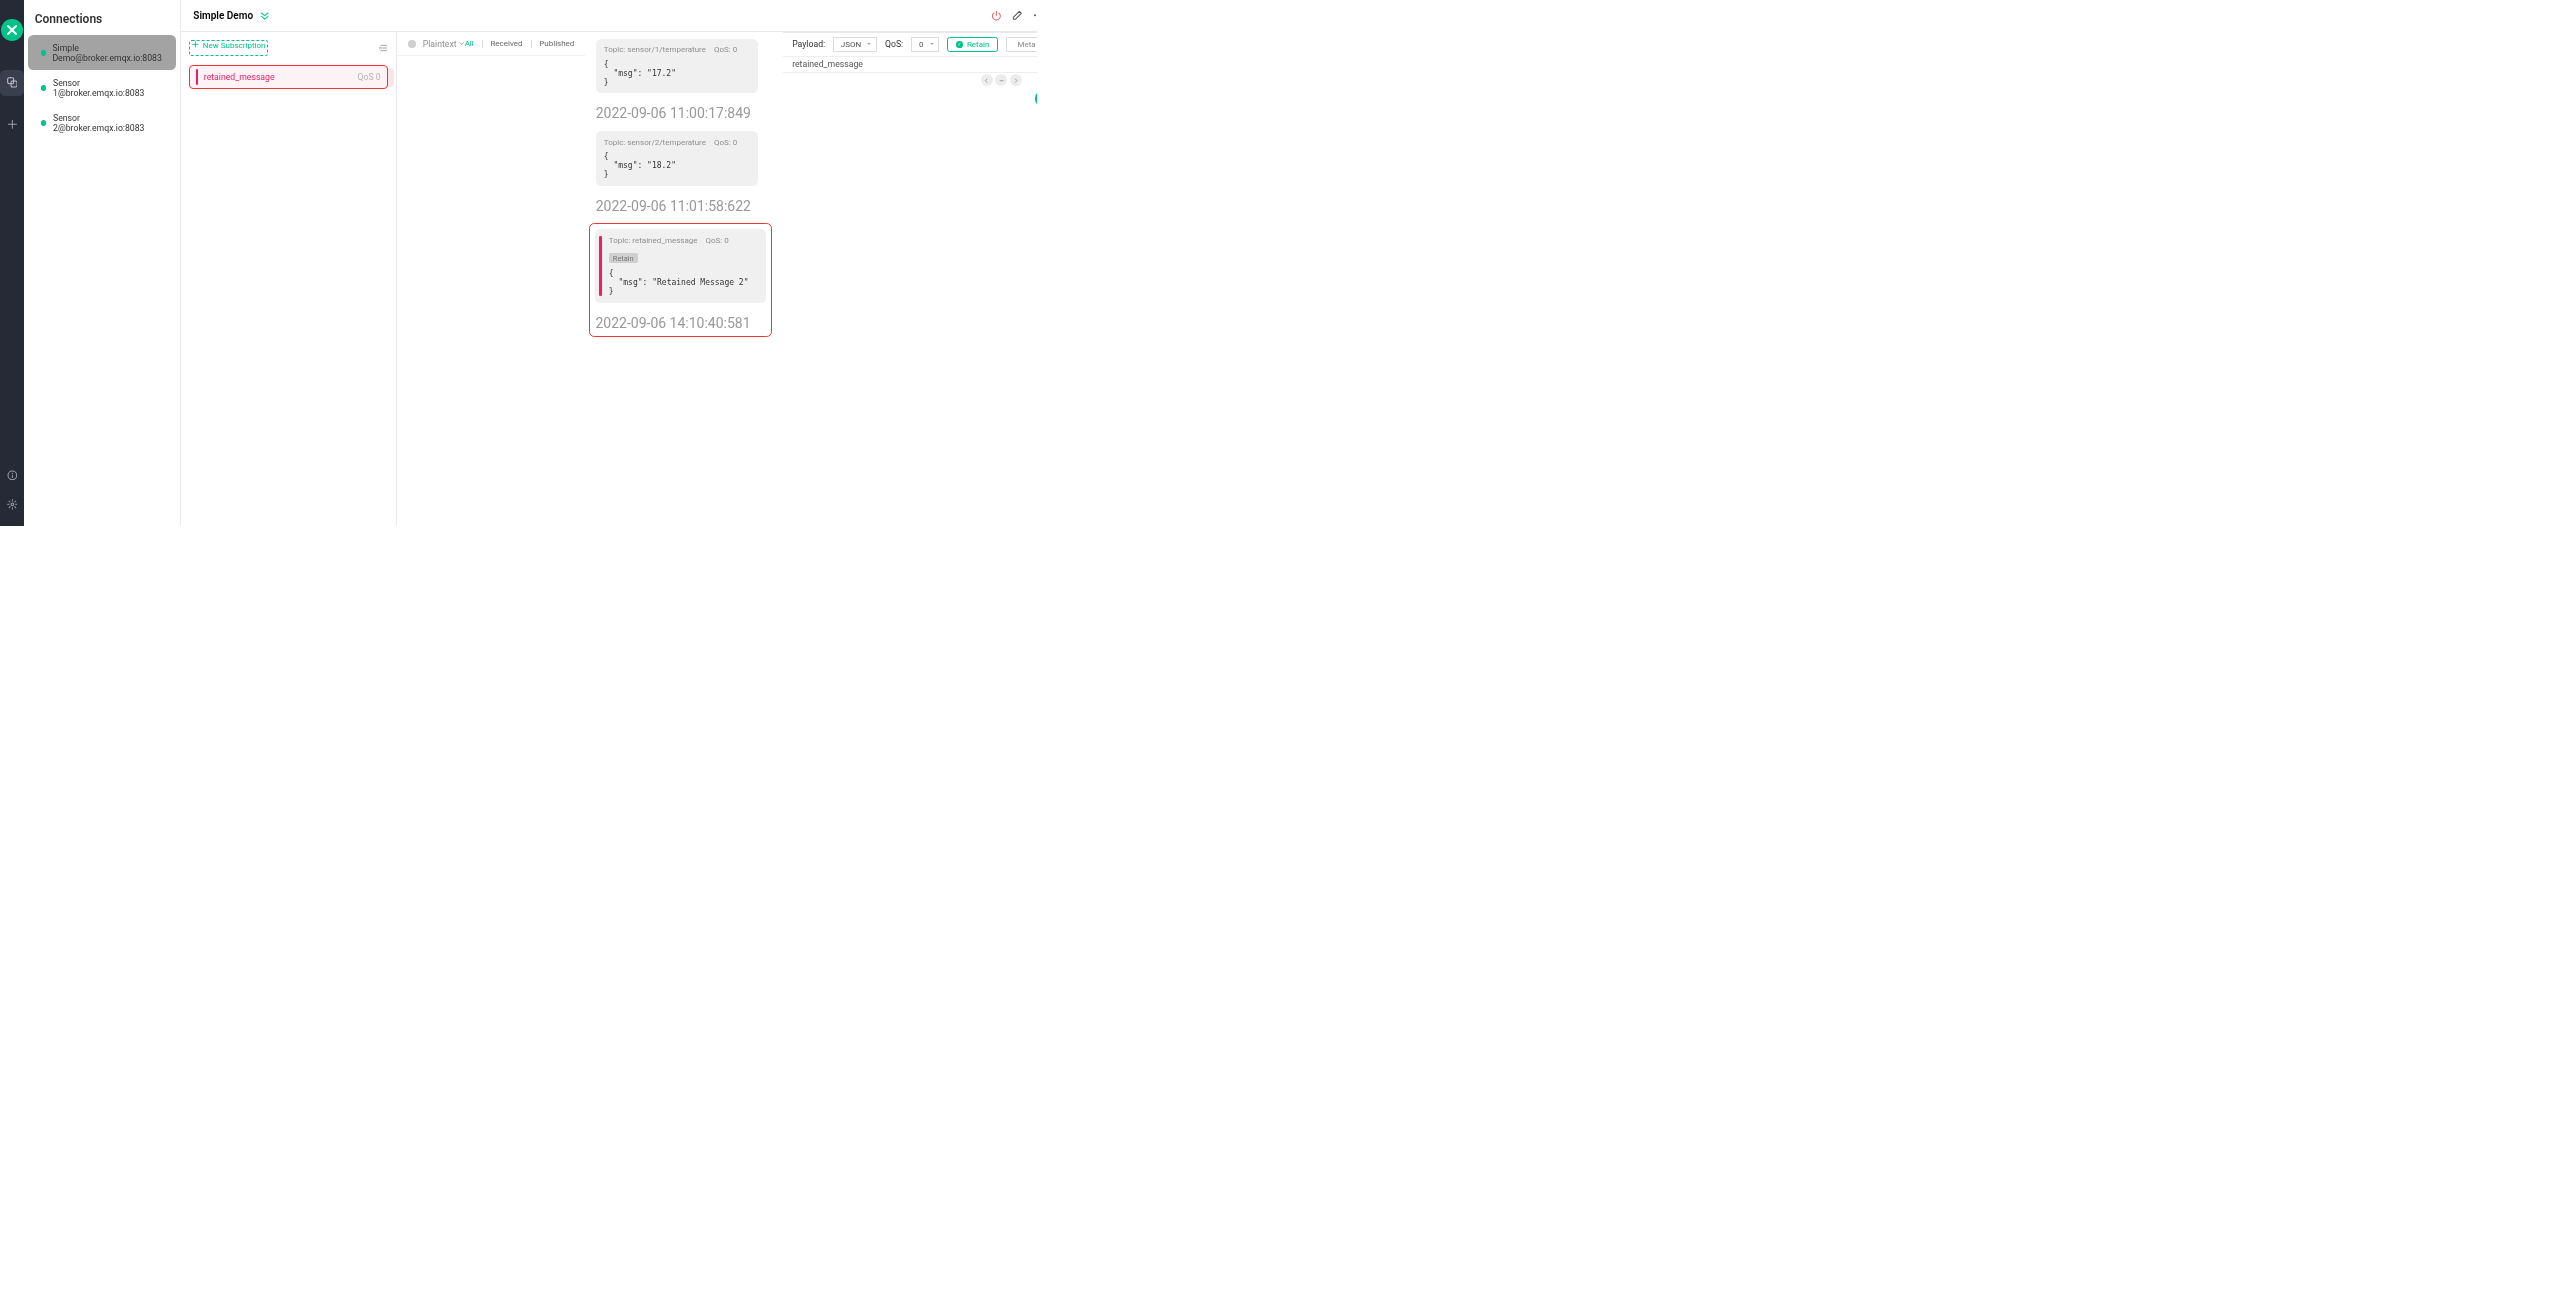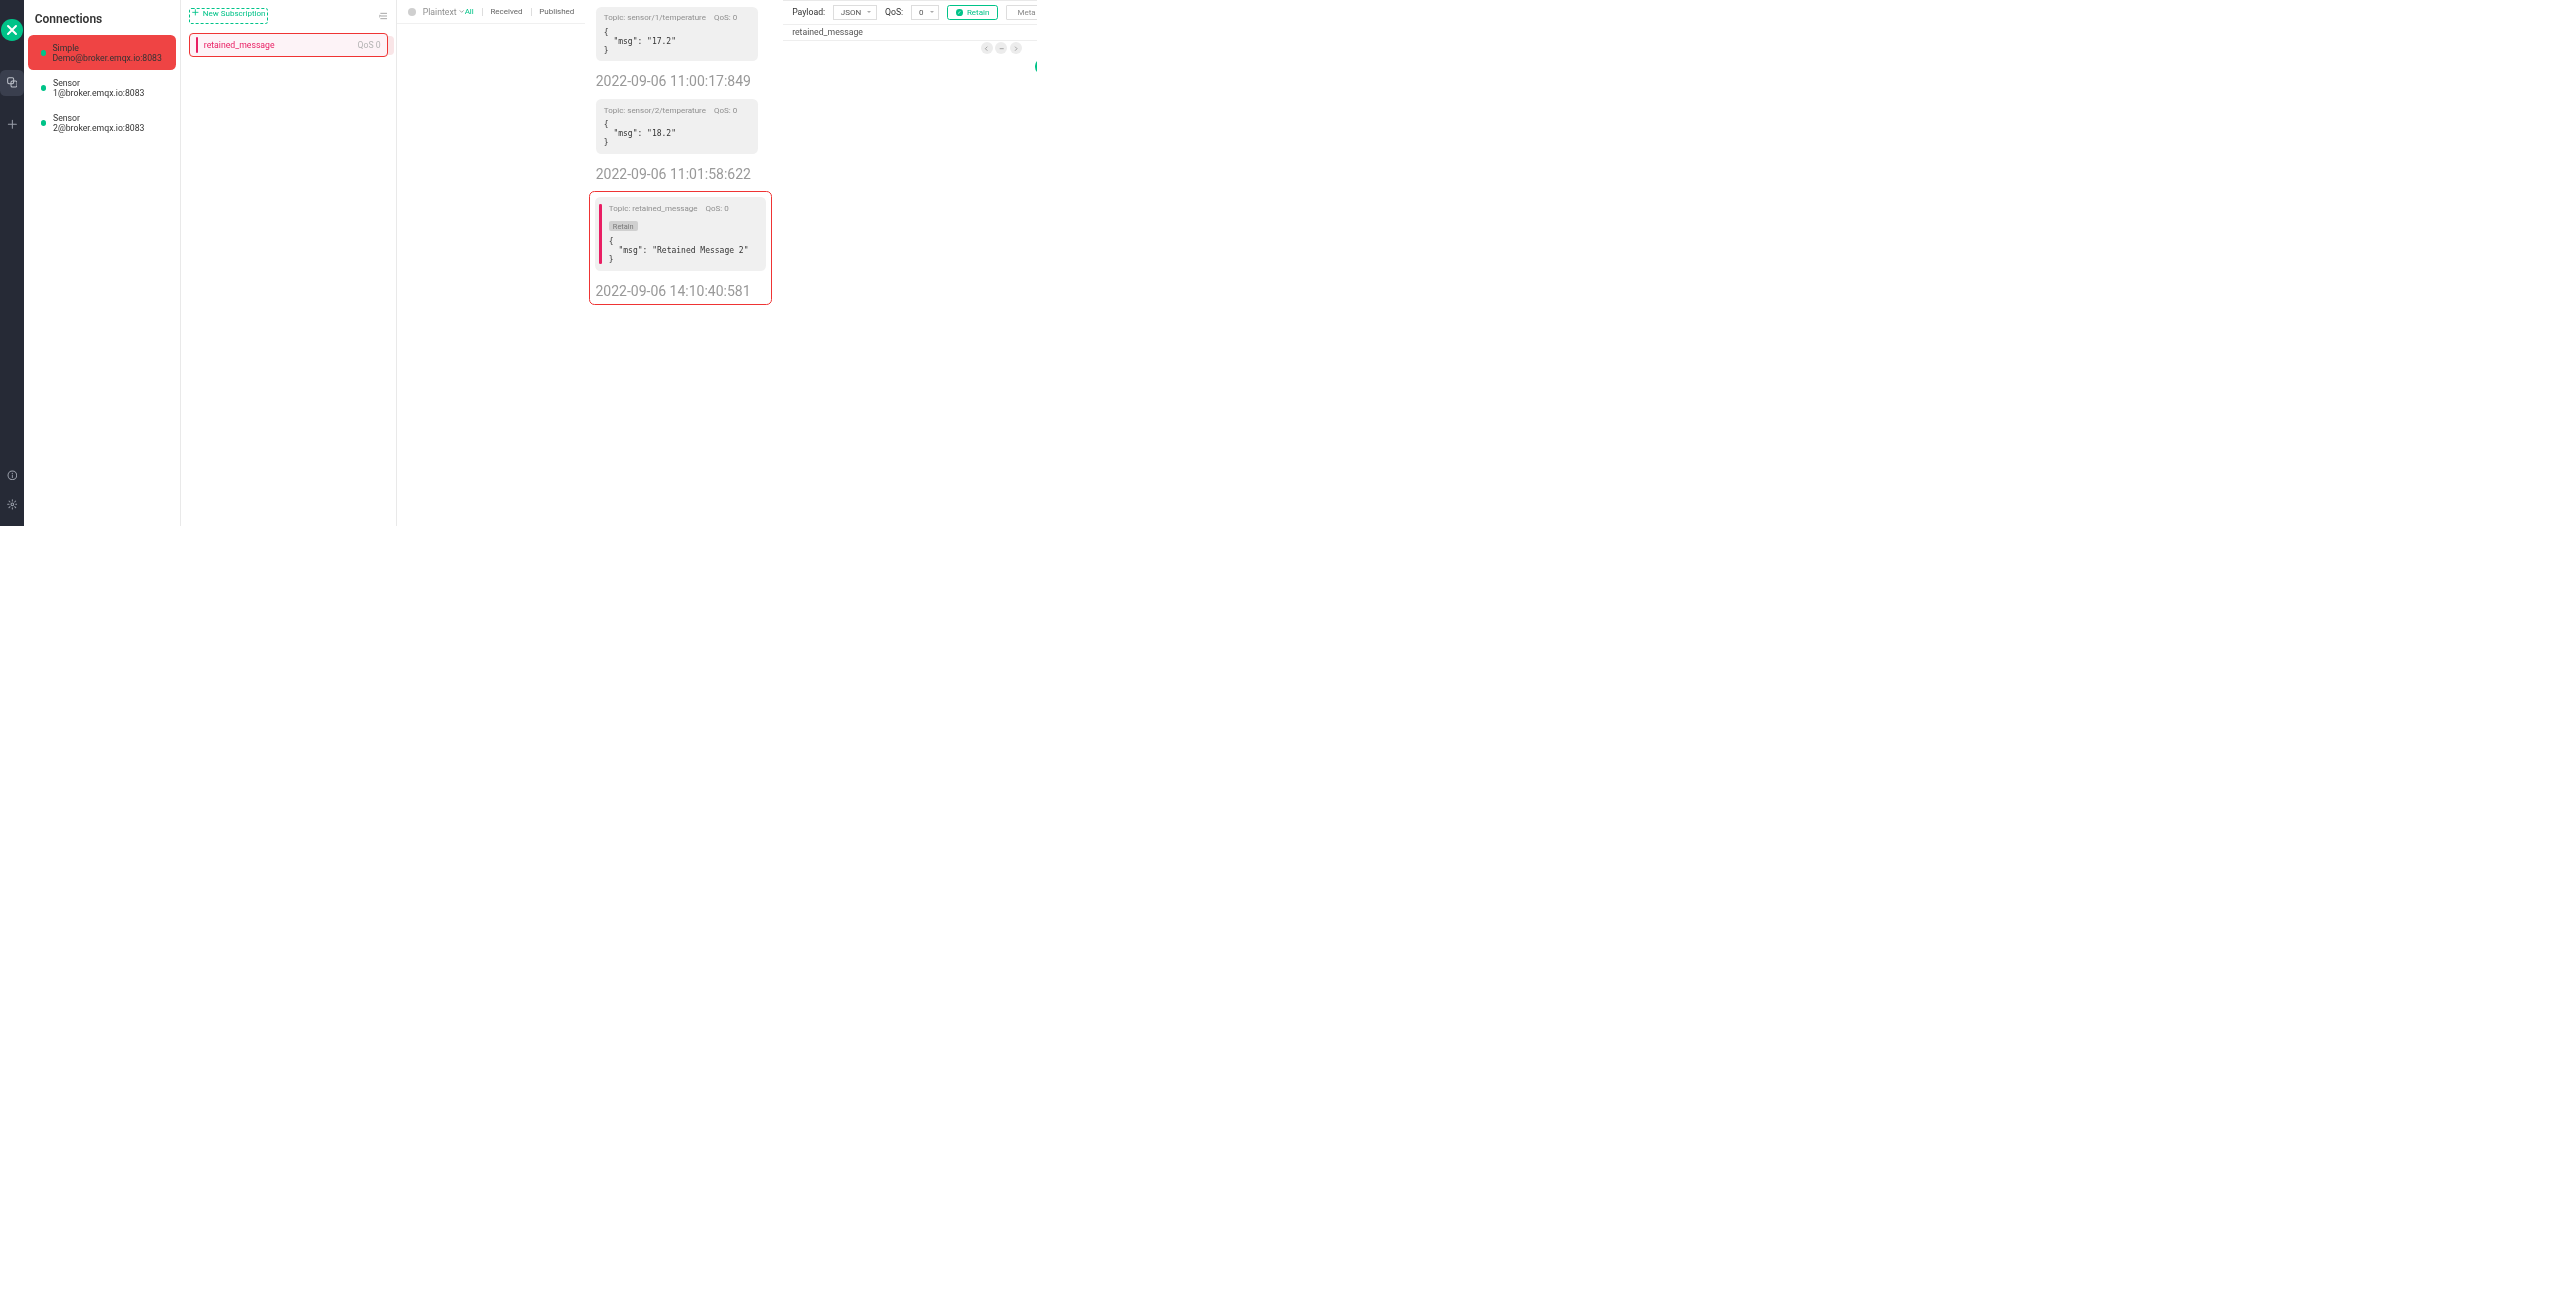--- a/index.html
+++ b/index.html
@@ -6,21 +6,21 @@
 body{width:1037px;height:526px;overflow:hidden;display:flex;background:#fff;font-size:8.7px}
 .nav-rail{width:65px;background:#262a36;display:flex;flex-direction:column;align-items:center;padding-top:19px}
 .logo{width:21.5px;height:21.5px;background:#00c388;border-radius:50%;display:flex;align-items:center;justify-content:center;margin-bottom:29.5px}
 .nav-icon-btn{width:24px;height:25.5px;border-radius:5.4px;display:flex;align-items:center;justify-content:center;cursor:pointer}
 .nav-icon-btn.active{background:#3a3f4e}
 .nav-icon-btn.add{margin-top:16px}
 .nav-bottom{margin-top:auto;margin-bottom:16px;display:flex;flex-direction:column;gap:19px;align-items:center}
 .conn-panel{width:216px;border-right:0.7px solid #e9e9e9;background:#fff}
 .conn-header{padding:12px 10.7px 9.4px;font-size:12px;font-weight:600;color:#333}
 .conn-item{height:35px;display:flex;align-items:center;gap:6.7px;padding:0 13.4px;cursor:pointer;border-radius:5.4px;margin:0 4px}
-.conn-item.active{background:#ef4444}
+.conn-item.active{background:#a3a3a3}
 .dot{width:5.4px;height:5.4px;border-radius:50%;background:#00c388}
 .conn-label{color:#333}
 .main{flex:1;display:flex;flex-direction:column}
 .top-bar{height:32px;border-bottom:0.7px solid #e9e9e9;display:flex;align-items:center;padding:0 12px}
 .top-title{font-size:10px;font-weight:600;margin-right:6.7px}
 .top-actions{margin-left:auto;display:flex;gap:10.7px;align-items:center}
 .icon-btn{cursor:pointer;display:flex}
 .body{flex:1;display:flex;min-height:0}
 .subs-col{width:216px;border-right:0.7px solid #e9e9e9;padding:8px}
 .new-sub{height:16px;border:0.7px dashed #00c388;color:#00c388;border-radius:2.7px;display:flex;align-items:flex-start;justify-content:center;gap:4px;font-size:8px;cursor:pointer;width:79px}
@@ -111,20 +111,47 @@
     <span class="dot"></span>
     <span class="conn-label">Sensor 1@broker.emqx.io:8083</span>
   </div>
   <div class="conn-item">
     <span class="dot"></span>
     <span class="conn-label">Sensor 2@broker.emqx.io:8083</span>
   </div>
 </div>
 
 <div class="main">
+  <div class="top-bar">
+    <span class="top-title">Simple Demo</span>
+    <span class="icon-btn">
+      <svg width="9.4" height="9.4" viewBox="0 0 14 14">
+          <path d="M2 3 L7 7 L12 3 M2 8 L7 12 L12 8" fill="none" stroke="#00c388" stroke-width="1.5" stroke-linecap="round"></path>
+        </svg>
+    </span>
+    <div class="top-actions">
+      <span class="icon-btn">
+        <svg width="10.7" height="10.7" viewBox="0 0 16 16">
+            <path d="M8 2 V8 M4 4.5 A6 6 0 1 0 12 4.5" fill="none" stroke="#ef5b5b" stroke-width="1.5" stroke-linecap="round"></path>
+          </svg>
+      </span>
+      <span class="icon-btn">
+        <svg width="10.7" height="10.7" viewBox="0 0 16 16">
+            <path d="M11 2 L14 5 L5 14 L2 14 L2 11 Z" fill="none" stroke="#555" stroke-width="1.5" stroke-linejoin="round"></path>
+          </svg>
+      </span>
+      <span class="icon-btn">
+        <svg width="10.7" height="10.7" viewBox="0 0 16 16">
+            <circle cx="3" cy="8" r="1.5" fill="#555"></circle>
+            <circle cx="8" cy="8" r="1.5" fill="#555"></circle>
+            <circle cx="13" cy="8" r="1.5" fill="#555"></circle>
+          </svg>
+      </span>
+    </div>
+  </div>
 
   <div class="body">
     <div class="subs-col">
       <div style="display:flex;align-items:center">
         <div class="new-sub">
           <svg width="6.7" height="6.7" viewBox="0 0 10 10">
               <path d="M5 1 V9 M1 5 H9" stroke="#00c388" stroke-width="1.3" stroke-linecap="round"></path>
             </svg>
           <span>New Subscription</span>
         </div>

